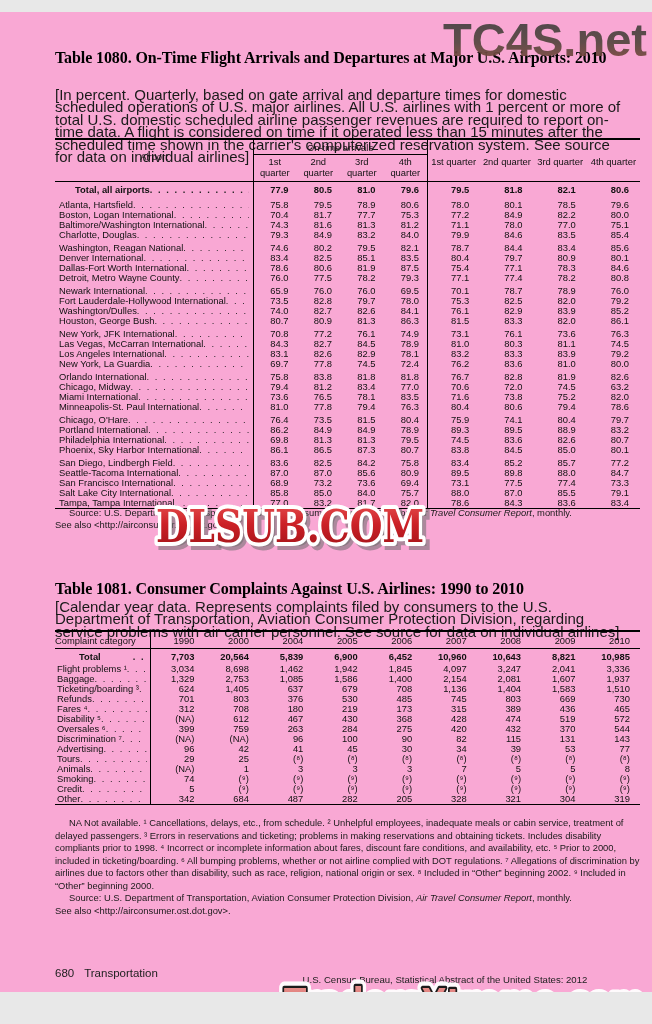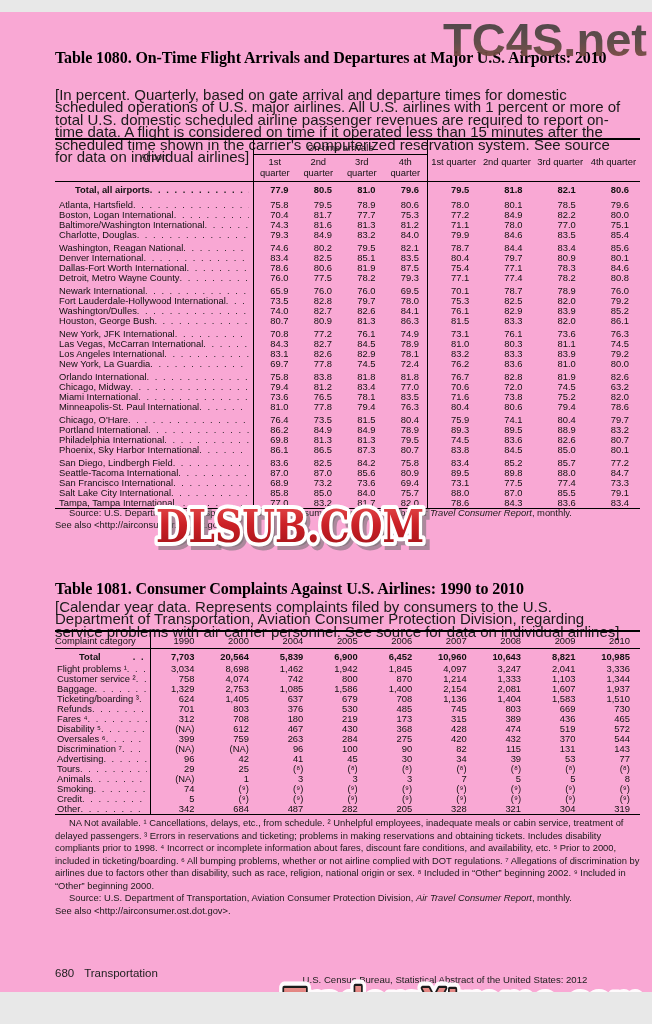--- a/index.html
+++ b/index.html
@@ -578,35 +578,20 @@
           <div class="t81-val">1,462</div>
           <div class="t81-val">1,942</div>
           <div class="t81-val">1,845</div>
           <div class="t81-val">4,097</div>
           <div class="t81-val">3,247</div>
           <div class="t81-val">2,041</div>
           <div class="t81-val">3,336</div>
         </div>
         <div class="t81-row">
           <div class="t81-lab">
-            <span class="lbl">Customer service ²</span>
-            <span class="dots"></span>
-          </div>
-          <div class="t81-val">758</div>
-          <div class="t81-val">4,074</div>
-          <div class="t81-val">742</div>
-          <div class="t81-val">800</div>
-          <div class="t81-val">870</div>
-          <div class="t81-val">1,214</div>
-          <div class="t81-val">1,333</div>
-          <div class="t81-val">1,103</div>
-          <div class="t81-val">1,344</div>
-        </div>
-        <div class="t81-row">
-          <div class="t81-lab">
             <span class="lbl">Baggage</span>
             <span class="dots"></span>
           </div>
           <div class="t81-val">1,329</div>
           <div class="t81-val">2,753</div>
           <div class="t81-val">1,085</div>
           <div class="t81-val">1,586</div>
           <div class="t81-val">1,400</div>
           <div class="t81-val">2,154</div>
           <div class="t81-val">2,081</div>

